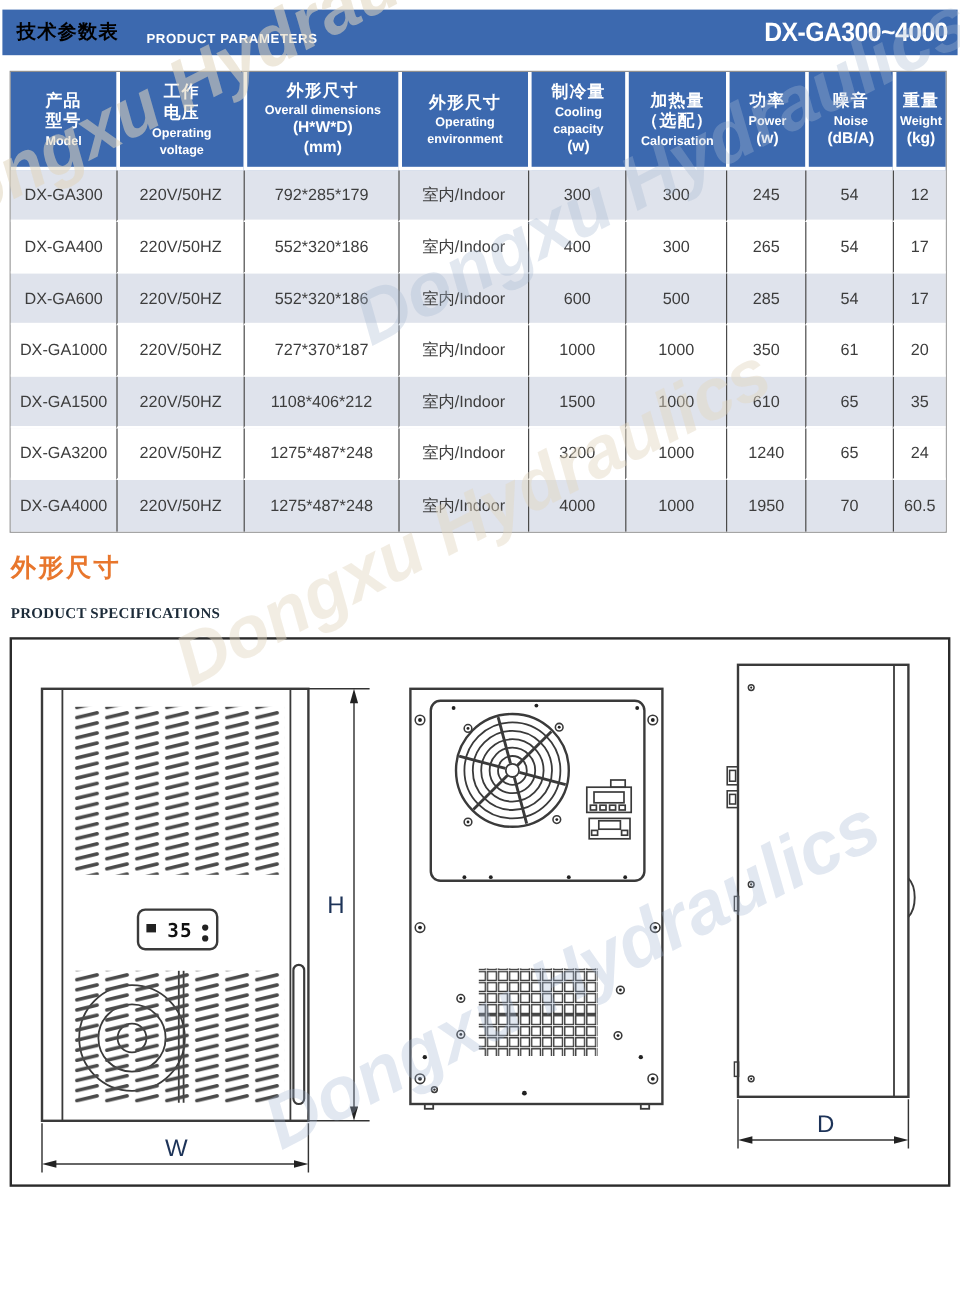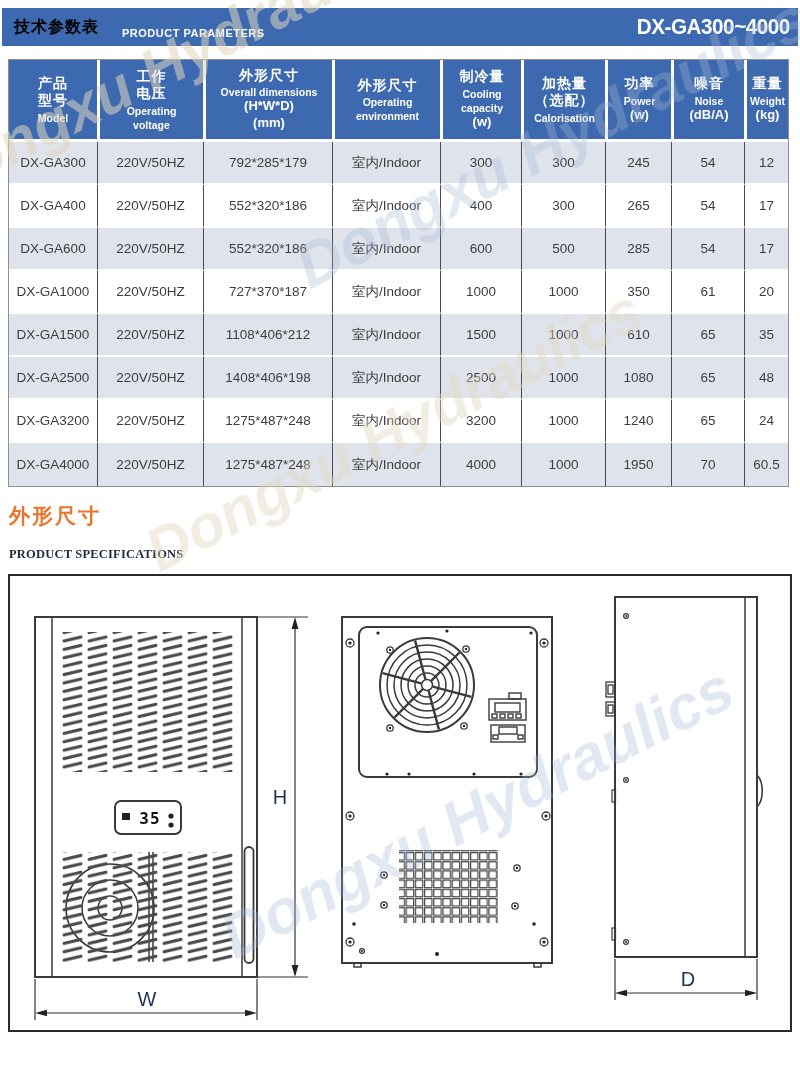--- a/index.html
+++ b/index.html
@@ -208,31 +208,20 @@
         <tr class="odd">
           <td>DX-GA1500</td>
           <td>220V/50HZ</td>
           <td>1108*406*212</td>
           <td>室内/Indoor</td>
           <td>1500</td>
           <td>1000</td>
           <td>610</td>
           <td>65</td>
           <td>35</td>
-        </tr>
-        <tr class="odd">
-          <td>DX-GA2500</td>
-          <td>220V/50HZ</td>
-          <td>1408*406*198</td>
-          <td>室内/Indoor</td>
-          <td>2500</td>
-          <td>1000</td>
-          <td>1080</td>
-          <td>65</td>
-          <td>48</td>
         </tr>
         <tr>
           <td>DX-GA3200</td>
           <td>220V/50HZ</td>
           <td>1275*487*248</td>
           <td>室内/Indoor</td>
           <td>3200</td>
           <td>1000</td>
           <td>1240</td>
           <td>65</td>

